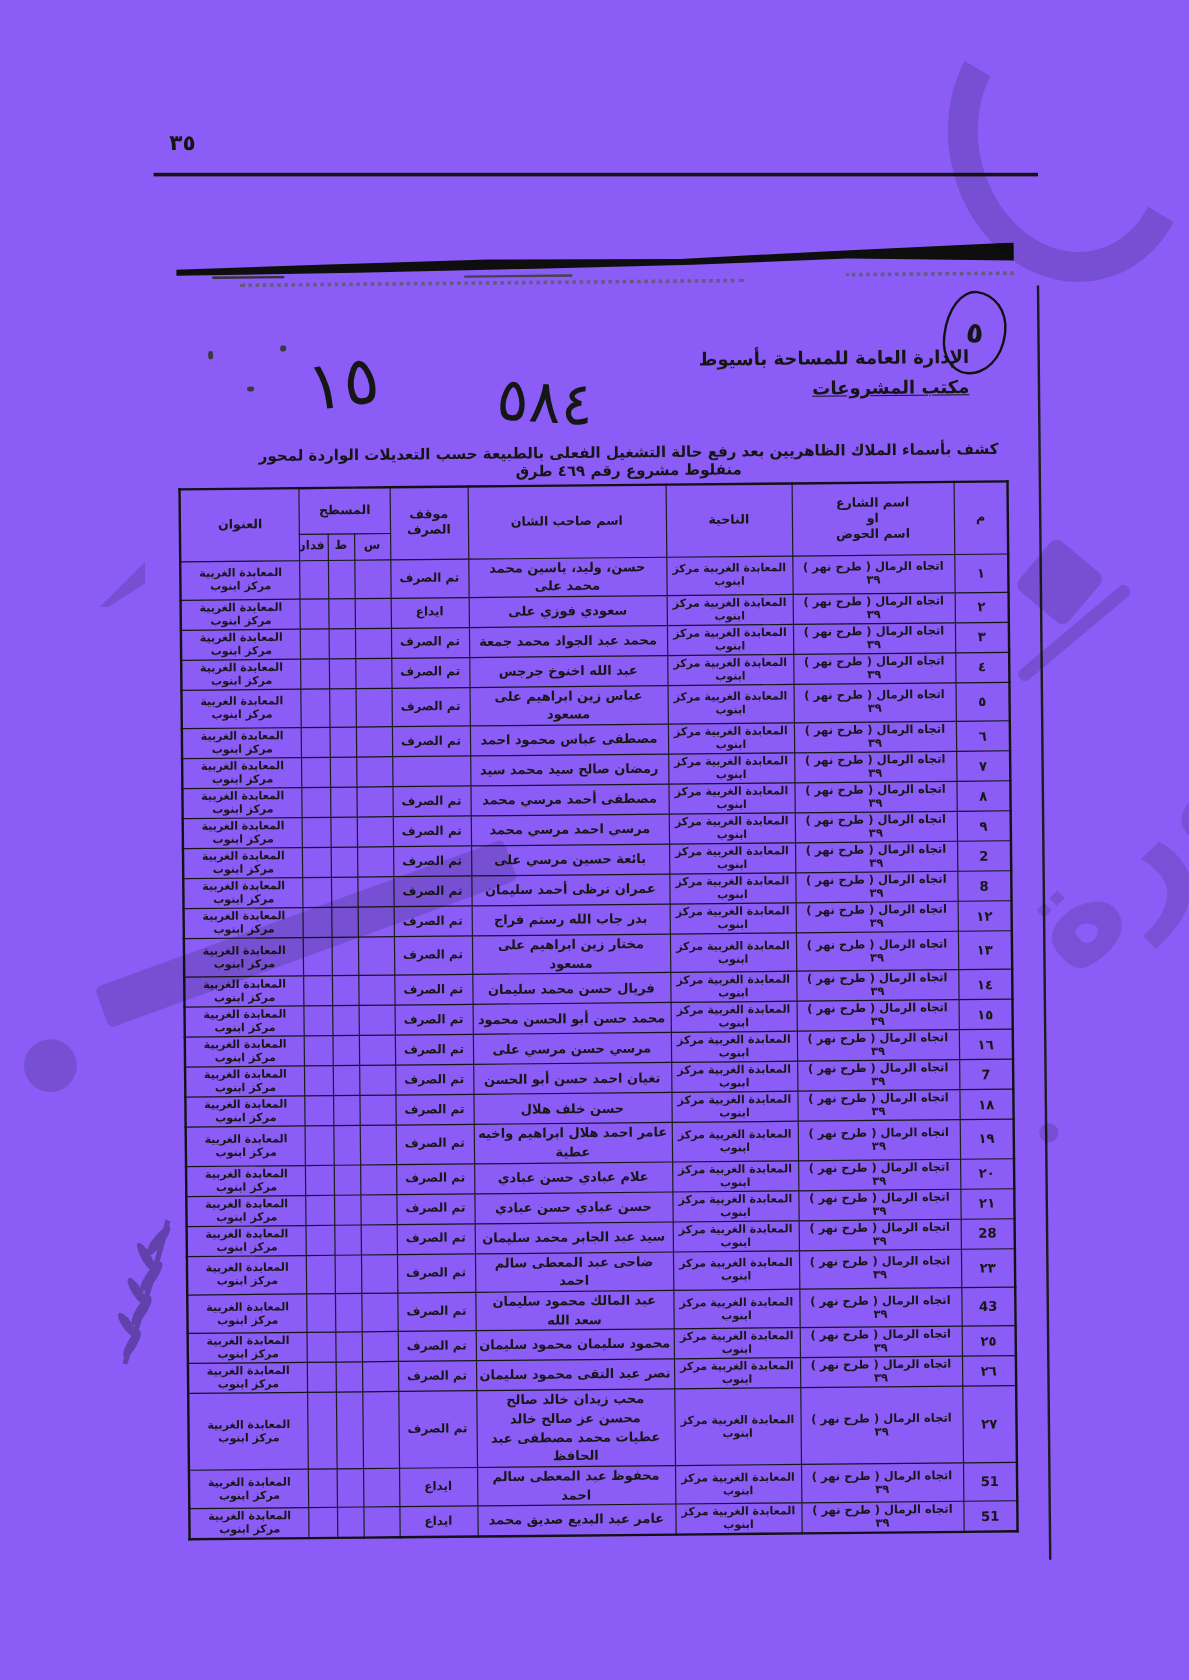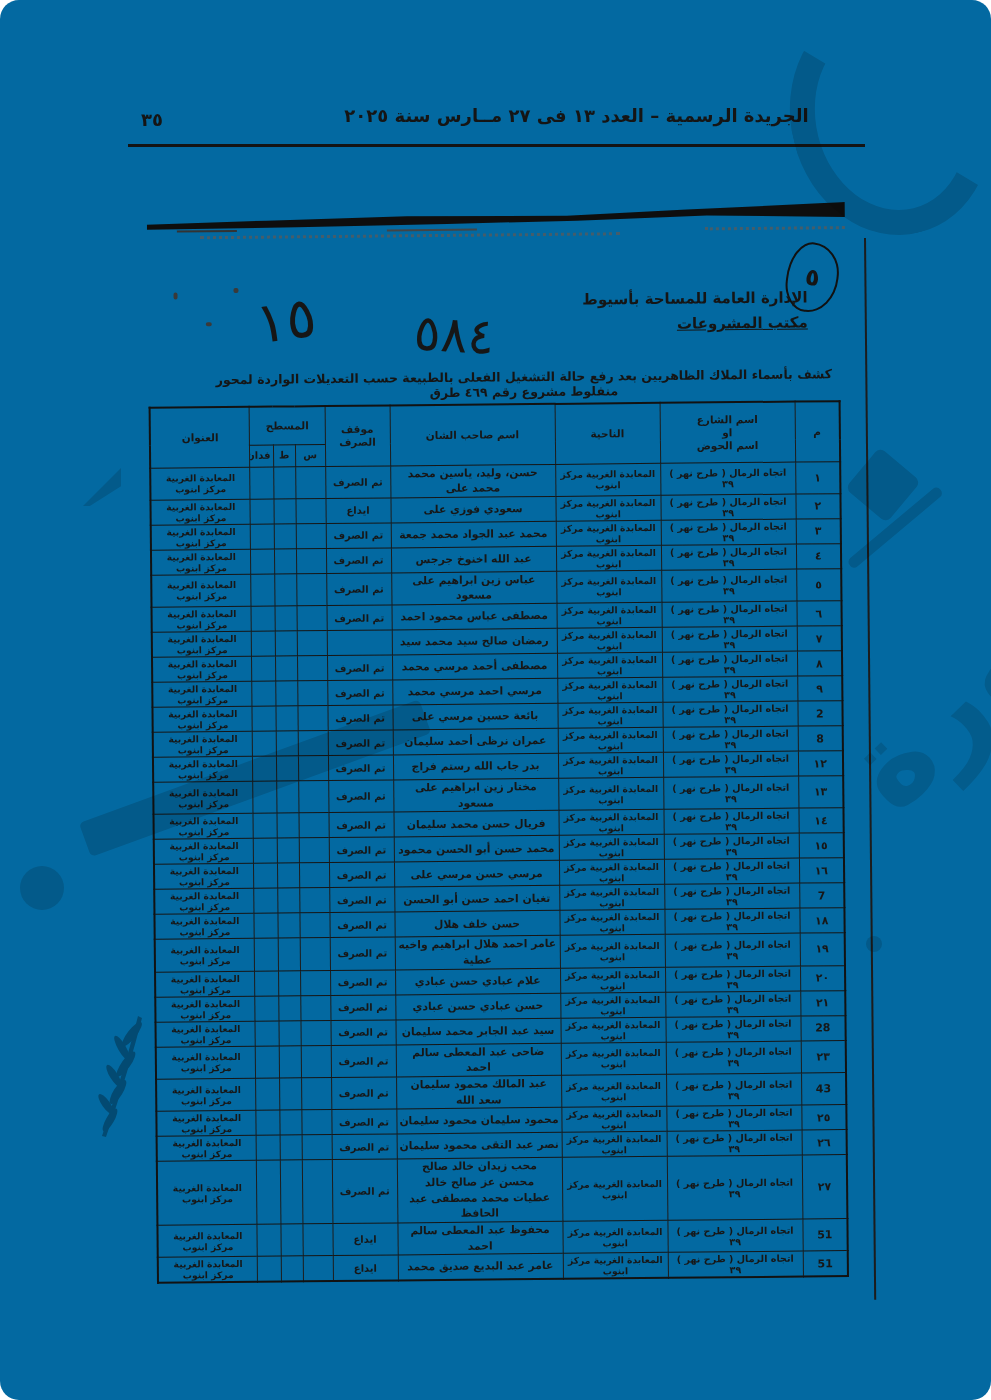--- a/index.html
+++ b/index.html
@@ -1,17 +1,17 @@
 <!DOCTYPE html>
 <html lang="ar"><head>
 <meta charset="utf-8">
 <style>
   html,body{margin:0;padding:0;background:#ffffff;}
   body{width:991px;height:1400px;font-family:"DejaVu Sans",sans-serif;color:#151515;}
-  .page{position:relative;width:991px;height:1400px;background:#0369a1;overflow:hidden;direction:rtl;border-radius:19px;}
+  .page{position:relative;width:991px;height:1400px;background:#8b5cf6;overflow:hidden;direction:rtl;}
 
   
   .page-num{position:absolute;top:109px;left:141px;font-size:18px;font-weight:bold;}
   .gazette-title{position:absolute;top:105px;left:290px;right:128px;text-align:center;
     font-size:18px;font-weight:bold;direction:rtl;}
   .rule{position:absolute;top:144px;left:128px;width:737px;height:3px;background:#141414;}
 
   
   .scan{position:absolute;left:150px;top:198px;width:724px;height:1125px;
     transform:rotate(-0.55deg);transform-origin:40% 50%;z-index:1;}
@@ -76,21 +76,20 @@
     transform:rotate(-44deg);white-space:nowrap;direction:rtl;}
   .wm-dot2{left:866px;top:936px;width:16px;height:16px;border-radius:50%;}
   .wm-laurel{position:absolute;left:92px;top:1012px;}
 </style>
 </head>
 <body>
 
 <div class="page">
 
   <div class="page-num">٣٥</div>
-  <div class="gazette-title">الجريدة الرسمية – العدد ١٣ فى ٢٧ مــارس سنة ٢٠٢٥</div>
   <div class="rule"></div>
 
   <div class="scan">
 
     <svg class="scan-band" width="700" height="26" viewBox="0 0 700 26">
       <polygon fill="#0e0e0e" points="0,16 120,13 260,10 420,11 540,6 698,0 698,15 560,12 430,16 300,18 150,20 0,21"></polygon>
       <rect x="30" y="22" width="60" height="2" fill="#333"></rect>
       <rect x="240" y="23" width="90" height="2" fill="#444"></rect>
     </svg>
     <div class="noise-line"></div>

